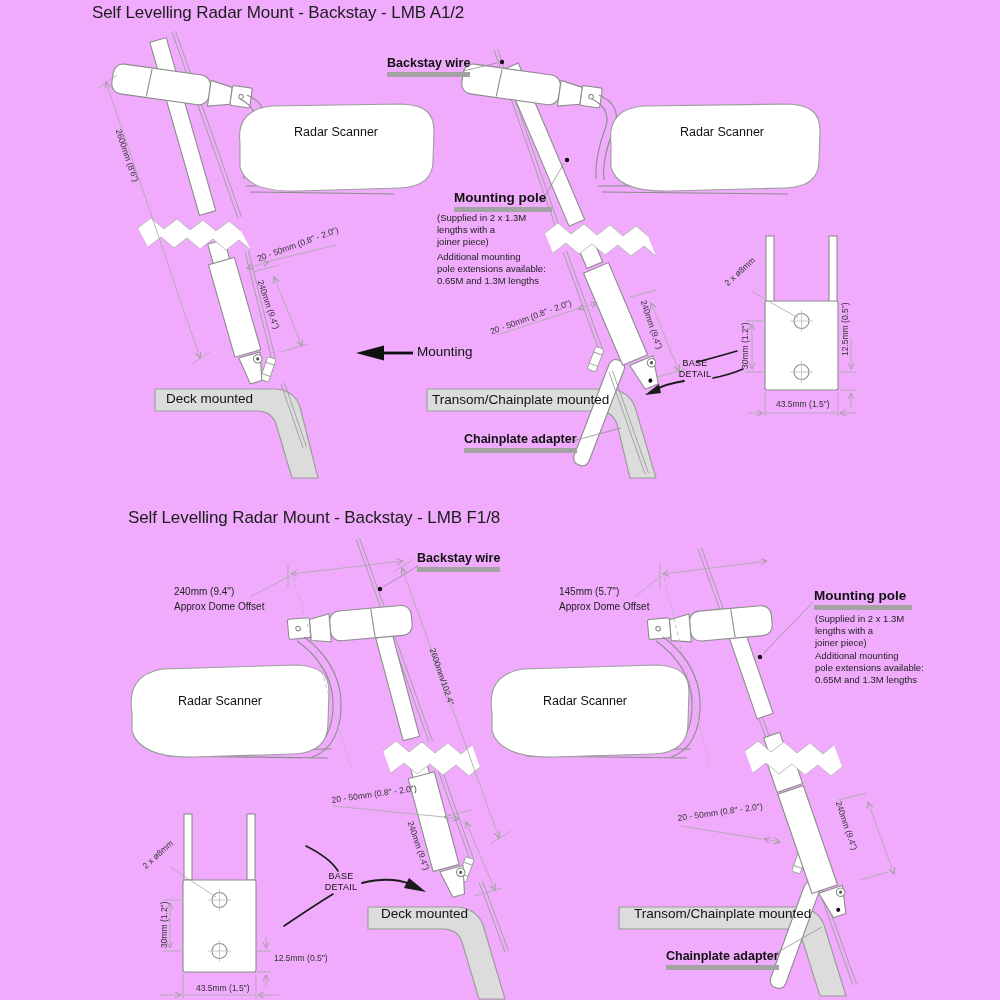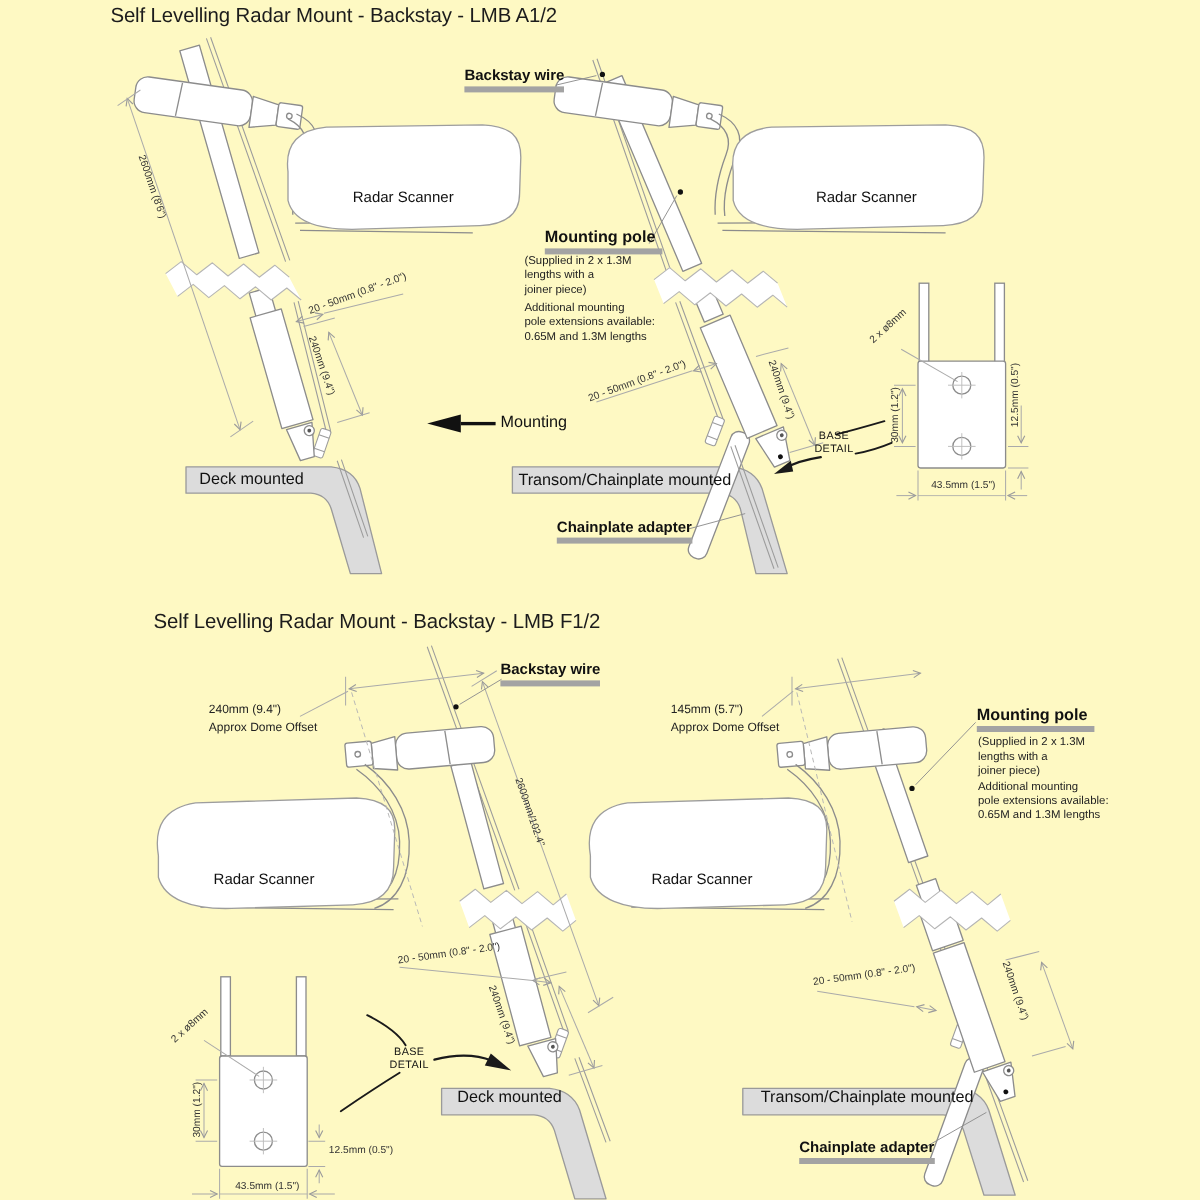--- a/index.html
+++ b/index.html
@@ -1,29 +1,29 @@
 <!DOCTYPE html>
 <html><head>
 <meta charset="utf-8">
 <style>
   html,body{margin:0;padding:0;background:#fff;}
-  .canvas{position:relative;width:1000px;height:1000px;background:#fef9c3;overflow:hidden;
+  .canvas{position:relative;width:1000px;height:1000px;background:#f0abfc;overflow:hidden;
           font-family:"Liberation Sans",sans-serif;}
   .canvas svg{position:absolute;left:0;top:0;}
   .lbl{position:absolute;color:#222;white-space:nowrap;line-height:1.1;}
   .t17{font-size:17px;color:#1c1c1c;letter-spacing:-.1px;}
   .t13{font-size:13.5px;color:#111;}
   .t12{font-size:12.5px;color:#111;}
   .off{font-size:10px;color:#222;}
   .dim{font-size:8.5px;color:#333;}
   .note{font-size:9.5px;color:#222;line-height:1.28;white-space:pre-line;}
   .bd{font-size:9px;letter-spacing:.3px;line-height:1.2;white-space:pre-line;text-align:center;color:#111;}
   .u{border-bottom:5px solid #a3a3a3;padding-bottom:1px;font-weight:bold;}
   .rot{transform-origin:0 0;}
-  .ctr{text-align:center;margin-top:32px;}
+  .ctr{text-align:center;}
 </style>
 </head>
 <body>
 
 <div class="canvas">
 
 <svg width="1000" height="1000" viewBox="0 0 1000 1000">
   <defs>
     <marker id="da" orient="auto-start-reverse" markerWidth="10" markerHeight="10" refX="8" refY="4" viewBox="0 0 10 8">
       <path d="M1,0.5 L8,4 L1,7.5" fill="none" stroke="#9b9b9b" stroke-width="1.1"></path>
@@ -306,21 +306,21 @@
   <div class="lbl t13" style="left:166px;top:392px;">Deck mounted</div>
   <div class="lbl t13" style="left:432px;top:393px;">Transom/Chainplate mounted</div>
   <div class="lbl t12 u" style="left:464px;top:433px;">Chainplate adapter</div>
   <div class="lbl bd" style="left:670px;top:358px;width:50px;">BASE
 DETAIL</div>
   <div class="lbl dim rot" style="left:723px;top:281px;transform:rotate(-42deg);">2 x ø8mm</div>
   <div class="lbl dim rot" style="left:741px;top:369px;transform:rotate(-90deg);">30mm (1.2")</div>
   <div class="lbl dim rot" style="left:841px;top:356px;transform:rotate(-90deg);">12.5mm (0.5")</div>
   <div class="lbl dim" style="left:776px;top:400px;">43.5mm (1.5")</div>
 
-  <div class="lbl t17" style="left:128px;top:509px;">Self Levelling Radar Mount - Backstay - LMB F1/2</div>
+  <div class="lbl t17" style="left:128px;top:509px;">Self Levelling Radar Mount - Backstay - LMB F1/8</div>
   <div class="lbl t12 u" style="left:417px;top:552px;">Backstay wire</div>
   <div class="lbl off" style="left:174px;top:586px;">240mm (9.4")</div>
   <div class="lbl off" style="left:174px;top:601px;">Approx Dome Offset</div>
   <div class="lbl t12 ctr" style="left:155px;top:695px;width:130px;">Radar Scanner</div>
   <div class="lbl dim rot" style="left:436px;top:647px;transform:rotate(71deg);">2600mm/102.4"</div>
   <div class="lbl off" style="left:559px;top:586px;">145mm (5.7")</div>
   <div class="lbl off" style="left:559px;top:601px;">Approx Dome Offset</div>
   <div class="lbl t12 ctr" style="left:520px;top:695px;width:130px;">Radar Scanner</div>
   <div class="lbl t13 u" style="left:814px;top:589px;padding-right:6px;">Mounting pole</div>
   <div class="lbl note" style="left:815px;top:613px;">(Supplied in 2 x 1.3M

